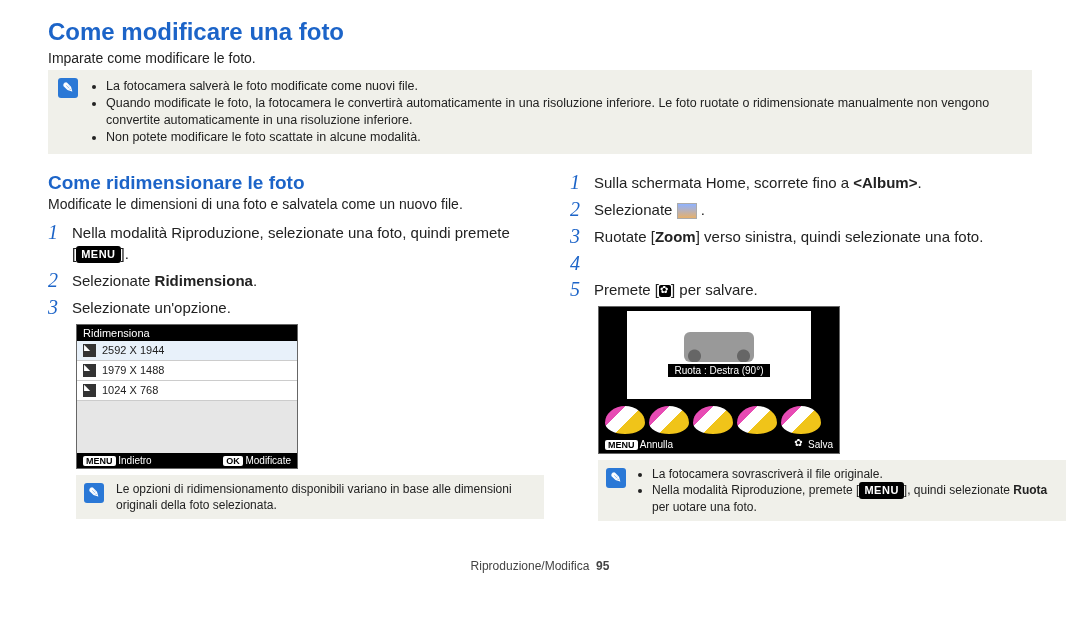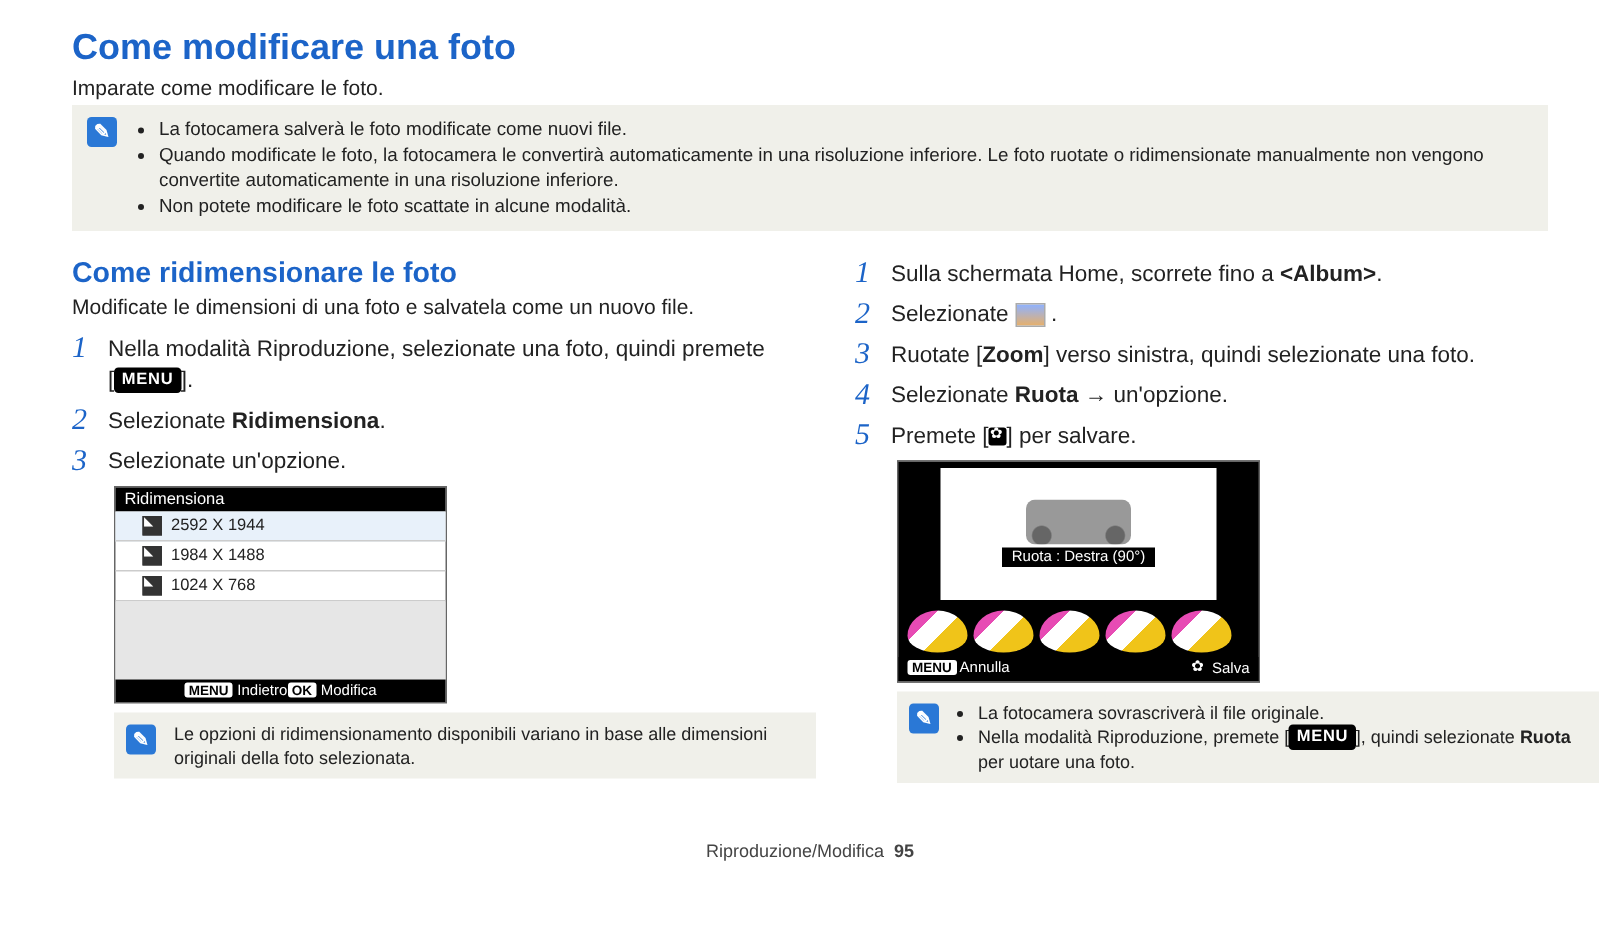--- a/index.html
+++ b/index.html
@@ -98,30 +98,30 @@
     font-size:11px;
     margin:4px 0 6px 28px;
     box-shadow:0 4px 0 #ddd inset;
   }
   .mini-title{
     background:#000;color:#fff;
     padding:2px 6px;font-size:11px;
   }
   .mini-row{
     display:flex;align-items:center;
-    padding:3px 18px;border-bottom:1px solid #ccc;
+    padding:3px 6px;border-bottom:1px solid #ccc;
     gap:6px;
   }
   .mini-row.sel{background:#e8f1fa;}
   .mini-sz{width:11px;height:11px;border:1px solid #333;background:#333;position:relative;}
   .mini-sz::after{content:"◣";color:#fff;font-size:8px;position:absolute;left:0;top:-2px;}
   .mini-blank{height:52px;background:#e6e6e6;}
   .mini-footer{
     background:#000;color:#fff;
-    display:flex;justify-content:center;
+    display:flex;justify-content:space-between;
     padding:2px 6px;font-size:10px;
   }
   .tag{display:inline-block;background:#fff;color:#000;padding:0 3px;border-radius:2px;font-weight:700;font-size:9px;}
 
   .rotate-screen{
     width:240px;
     border:1px solid #666;
     background:#000;
     margin:6px 0 6px 28px;
   }
@@ -221,30 +221,30 @@
       </div>
 
       <div class="mini-screen">
         <div class="mini-title">Ridimensiona</div>
         <div class="mini-row sel">
             <span class="mini-sz"></span>
             <span>2592 X 1944</span>
           </div>
         <div class="mini-row">
             <span class="mini-sz"></span>
-            <span>1984 X 1488</span>
+            <span>1979 X 1488</span>
           </div>
         <div class="mini-row">
             <span class="mini-sz"></span>
             <span>1024 X 768</span>
           </div>
         <div class="mini-blank"></div>
         <div class="mini-footer">
           <span><span class="tag">MENU</span> <span>Indietro</span></span>
-          <span><span class="tag">OK</span> <span>Modifica</span></span>
+          <span><span class="tag">OK</span> <span>Modificate</span></span>
         </div>
       </div>
 
       <div class="note-box small-note">
         <div class="note-icon">✎</div>
         <span>Le opzioni di ridimensionamento disponibili variano in base alle dimensioni originali della foto selezionata.</span>
       </div>
     </div>
 
     <div class="col">
@@ -256,21 +256,20 @@
       <div class="step">
         <span class="num">2</span>
         <span class="txt"><span>Selezionate </span><span class="ic-inline"></span><span> .</span></span>
       </div>
       <div class="step">
         <span class="num">3</span>
         <span class="txt"><span>Ruotate [</span><b>Zoom</b><span>] verso sinistra, quindi selezionate una foto.</span></span>
       </div>
       <div class="step">
         <span class="num">4</span>
-        <span class="txt"><span>Selezionate </span><b>Ruota</b><span> → un'opzione.</span></span>
       </div>
       <div class="step">
         <span class="num">5</span>
         <span class="txt"><span>Premete [</span><span class="flower-icon"></span><span>] per salvare.</span></span>
       </div>
 
       <div class="rotate-screen">
         <div class="rot-main">
           <div class="bike"></div>
           <div class="rot-label">Ruota : Destra (90°)</div>

